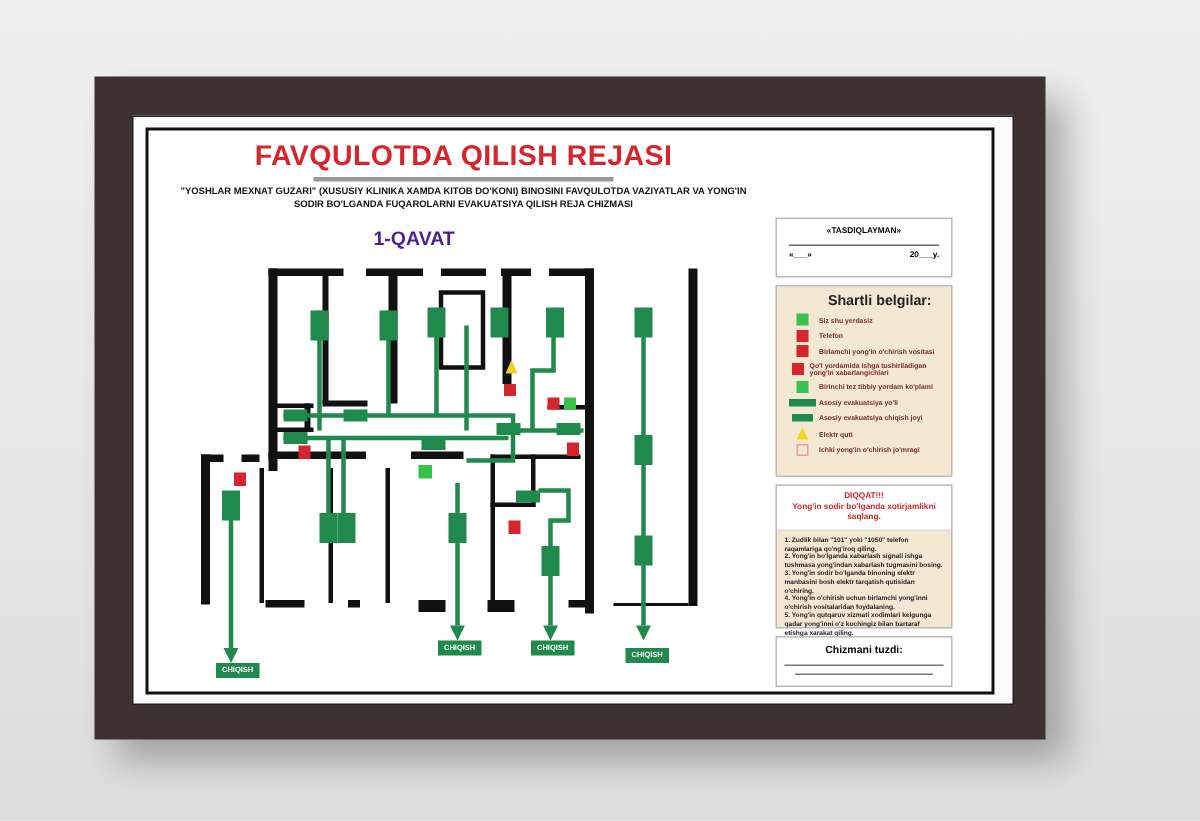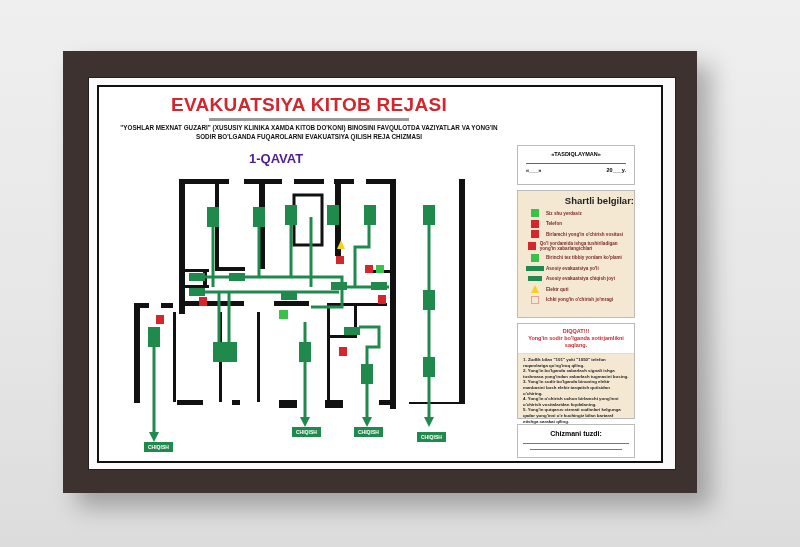--- a/index.html
+++ b/index.html
@@ -10,41 +10,41 @@
   .paper{position:absolute;left:8px;top:7px;width:566px;height:378px;background:#fff;border:2px solid #111;box-sizing:border-box;}
   .title{position:absolute;left:0;width:420px;top:7px;text-align:center;color:#d4262c;font-weight:bold;font-size:19px;letter-spacing:0.3px;}
   .title-bar{position:absolute;left:110px;top:31px;width:200px;height:3px;background:#999;}
   .subtitle{position:absolute;left:0;width:420px;top:36px;text-align:center;font-size:6.3px;font-weight:bold;color:#111;line-height:9px;}
   .floor{position:absolute;left:150px;top:64px;color:#4c1d95;font-weight:bold;font-size:13px;}
   .side{position:absolute;left:418px;width:118px;box-sizing:border-box;border:1px solid #bbb;}
   .approve{top:58px;height:40px;background:#fff;text-align:center;font-size:5.5px;font-weight:bold;}
   .approve .ln{height:1px;background:#666;margin:6px 8px 0;}
   .approve .date{font-size:5.5px;margin-top:3px;display:flex;justify-content:space-between;padding:0 8px;}
   .legend{top:103px;height:128px;background:#f5e8d3;}
-  .legend h3{margin:4px 0 2px;text-align:right;font-size:9.5px;color:#222;padding-left:21px;}
+  .legend h3{margin:4px 0 2px;text-align:center;font-size:9.5px;color:#222;padding-left:21px;}
   .lg-row{display:flex;align-items:center;height:10.5px;padding-left:6px;}
   .lg-ic{width:22px;display:flex;justify-content:center;}
   .lg-ic span{display:inline-block;width:8px;height:8px;}
   .lg-tx{font-size:4.6px;font-weight:bold;color:#7a2a2a;line-height:5px;}
   .warn{top:236px;height:96px;background:#f5e8d3;}
   .warn .head{background:#fff;text-align:center;color:#d4262c;font-size:5.5px;font-weight:bold;padding:4px 4px;line-height:7px;border-bottom:1px solid #ddd;}
   .warn .body{font-size:4.4px;font-weight:bold;color:#222;padding:3px 5px;line-height:5.6px;}
   .author{top:337px;height:34px;background:#fff;text-align:center;font-size:7px;font-weight:bold;}
   .author .ln{height:1px;background:#777;margin:6px 5px 0;}
   .plan{position:absolute;left:0;top:0;}
   .exit{position:absolute;background:#1f8a4c;color:#fff;font-size:5px;font-weight:bold;padding:2px 4px;}
 </style>
 </head>
 <body>
 
 <div class="wall"></div>
 <div class="frame">
   <div class="frame-inner">
     <div class="paper">
-      <div class="title">EVAKUATSIYA KITOB REJASI</div>
+      <div class="title">FAVQULOTDA QILISH REJASI</div>
       <div class="title-bar"></div>
       <div class="subtitle">
         <div>"YOSHLAR MEXNAT GUZARI" (XUSUSIY KLINIKA XAMDA KITOB DO'KONI) BINOSINI FAVQULOTDA VAZIYATLAR VA YONG'IN</div>
         <div>SODIR BO'LGANDA FUQAROLARNI EVAKUATSIYA QILISH REJA CHIZMASI</div>
       </div>
       <div class="floor">1-QAVAT</div>
 
       <svg class="plan" width="420" height="378" viewBox="0 0 420 378">
         <g fill="#111">
           <rect x="80" y="92" width="6" height="135"></rect>

